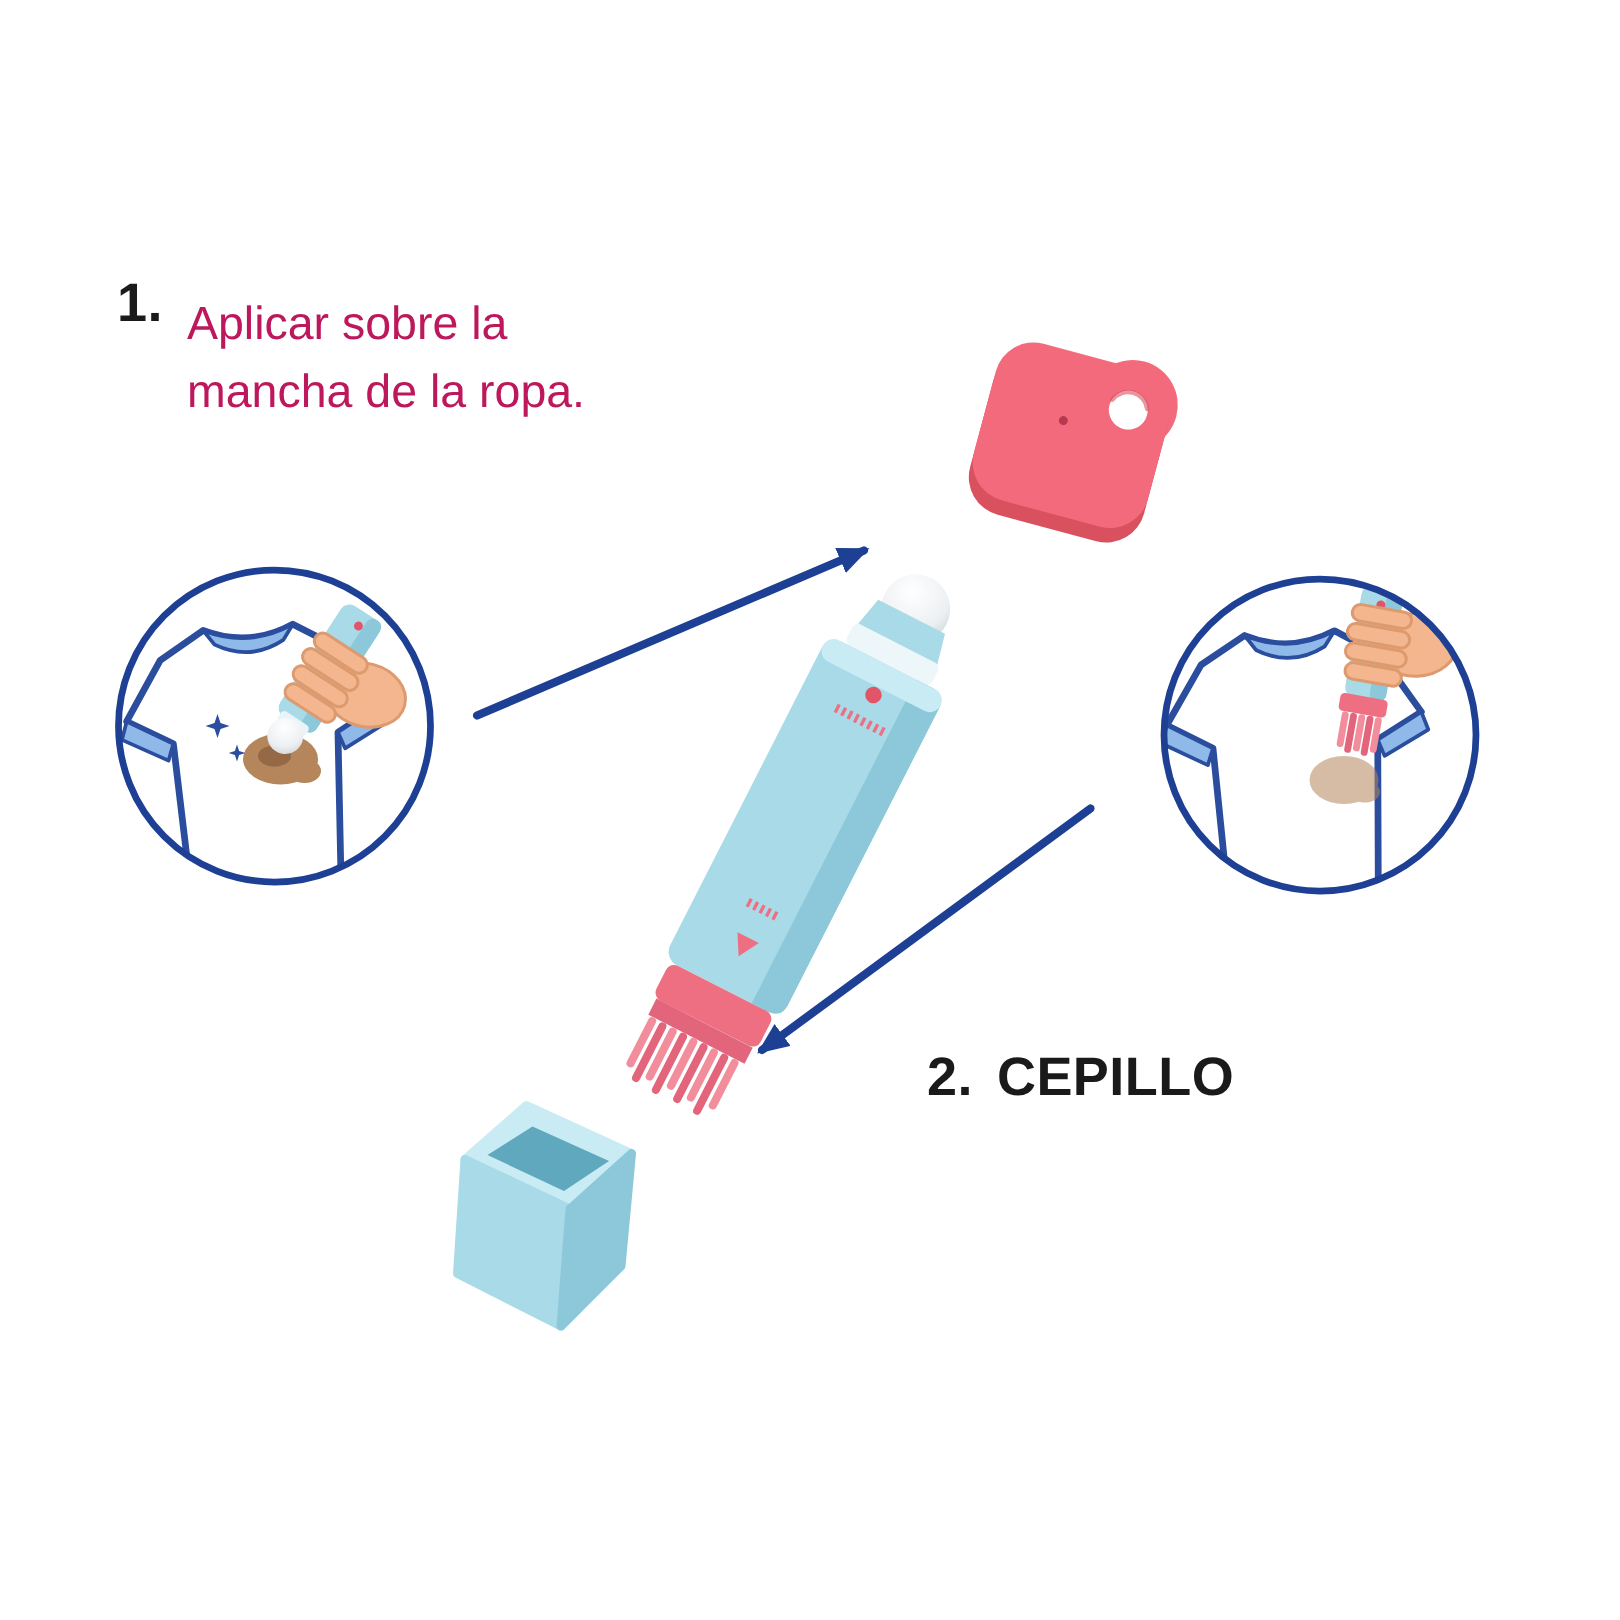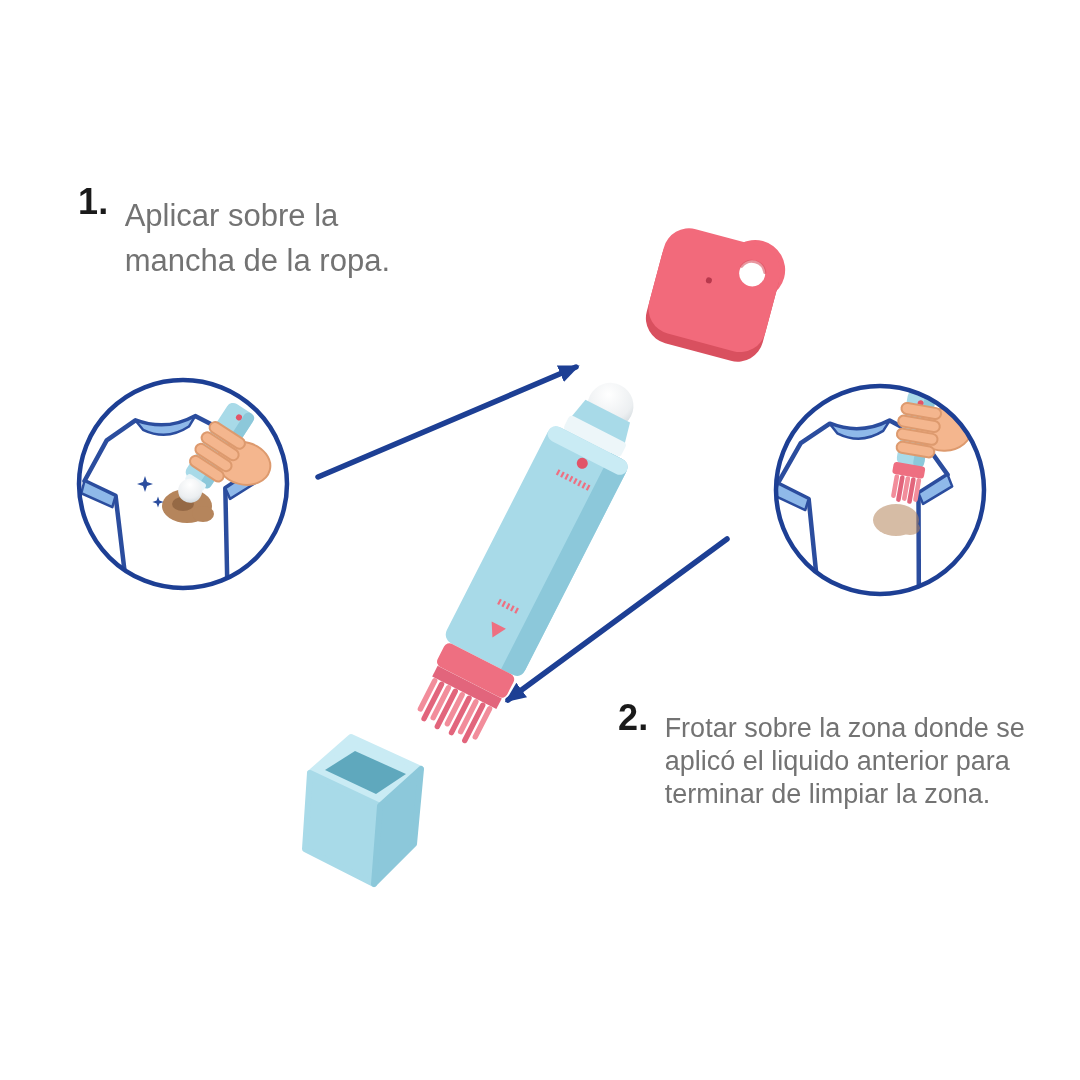--- a/index.html
+++ b/index.html
@@ -33,21 +33,21 @@
     letter-spacing: 0.3px;
     line-height: 1.1;
     white-space: nowrap;
   }
   .step-desc {
     grid-column: 2;
     margin-top: 12px;
     font-size: 31px;
     line-height: 1.45;
     white-space: pre-line;
-    color: #737373;
+    color: #be185d;
   }
   #step1 { left: 78px; top: 182px; }
   #step2 { left: 618px; top: 698px; }
   #step2 .step-desc { font-size: 27px; line-height: 1.22; margin-top: 14px; }
 
   
   .f-navy   { fill: var(--navy); }
   .arrow    { stroke: var(--navy); stroke-width: 5.5; fill: none; stroke-linecap: round; }
   .inset-ring { fill: none; stroke: var(--navy); stroke-width: 4.5; }
 
@@ -232,18 +232,16 @@
   </svg>
 
   <div class="step" id="step1">
     <span class="step-num">1.</span>
     <div class="step-desc">Aplicar sobre la
 mancha de la ropa.</div>
   </div>
 
   <div class="step" id="step2">
     <span class="step-num">2.</span>
-    <div class="step-desc">Frotar sobre la zona donde se
-aplicó el liquido anterior para
-terminar de limpiar la zona.</div>
+    <span class="step-title">CEPILLO</span>
   </div>
 
 </div>
 
 </body></html>

